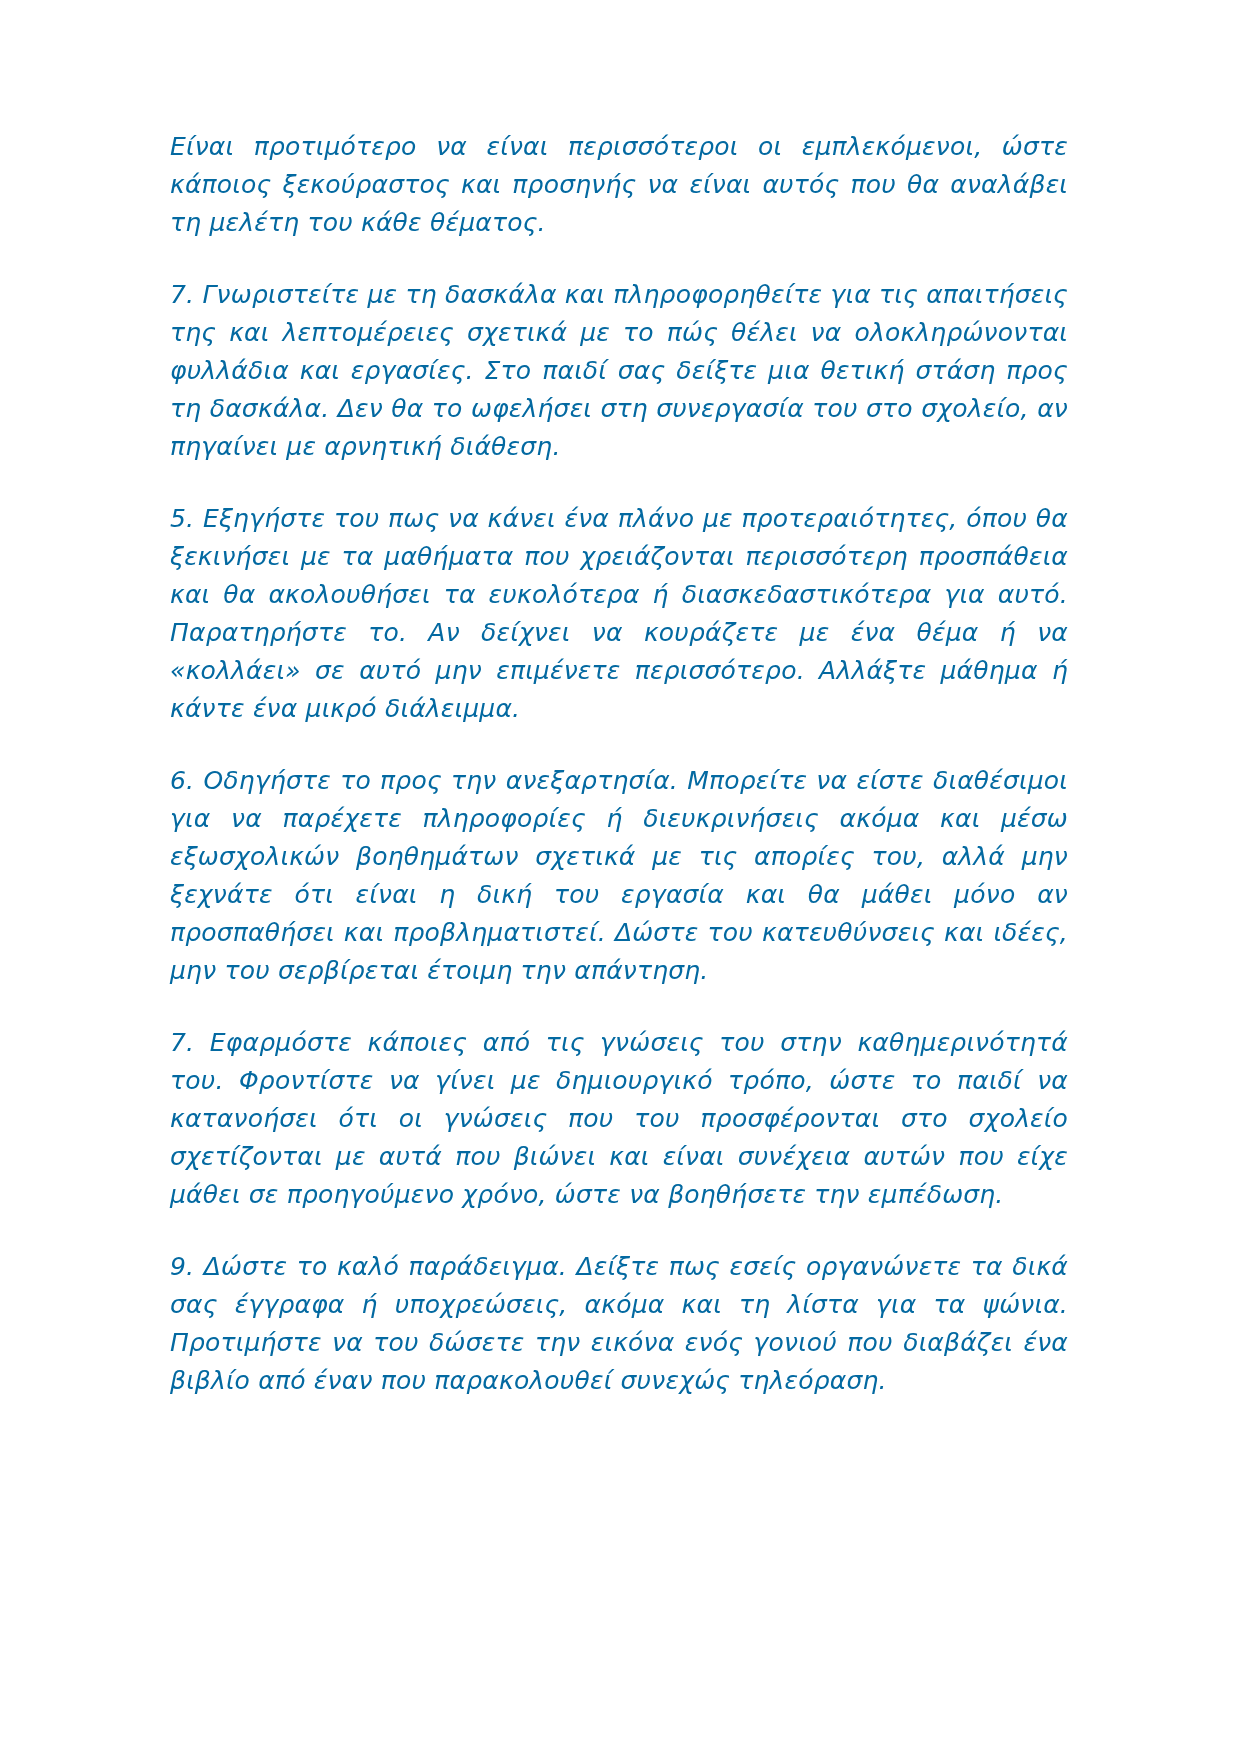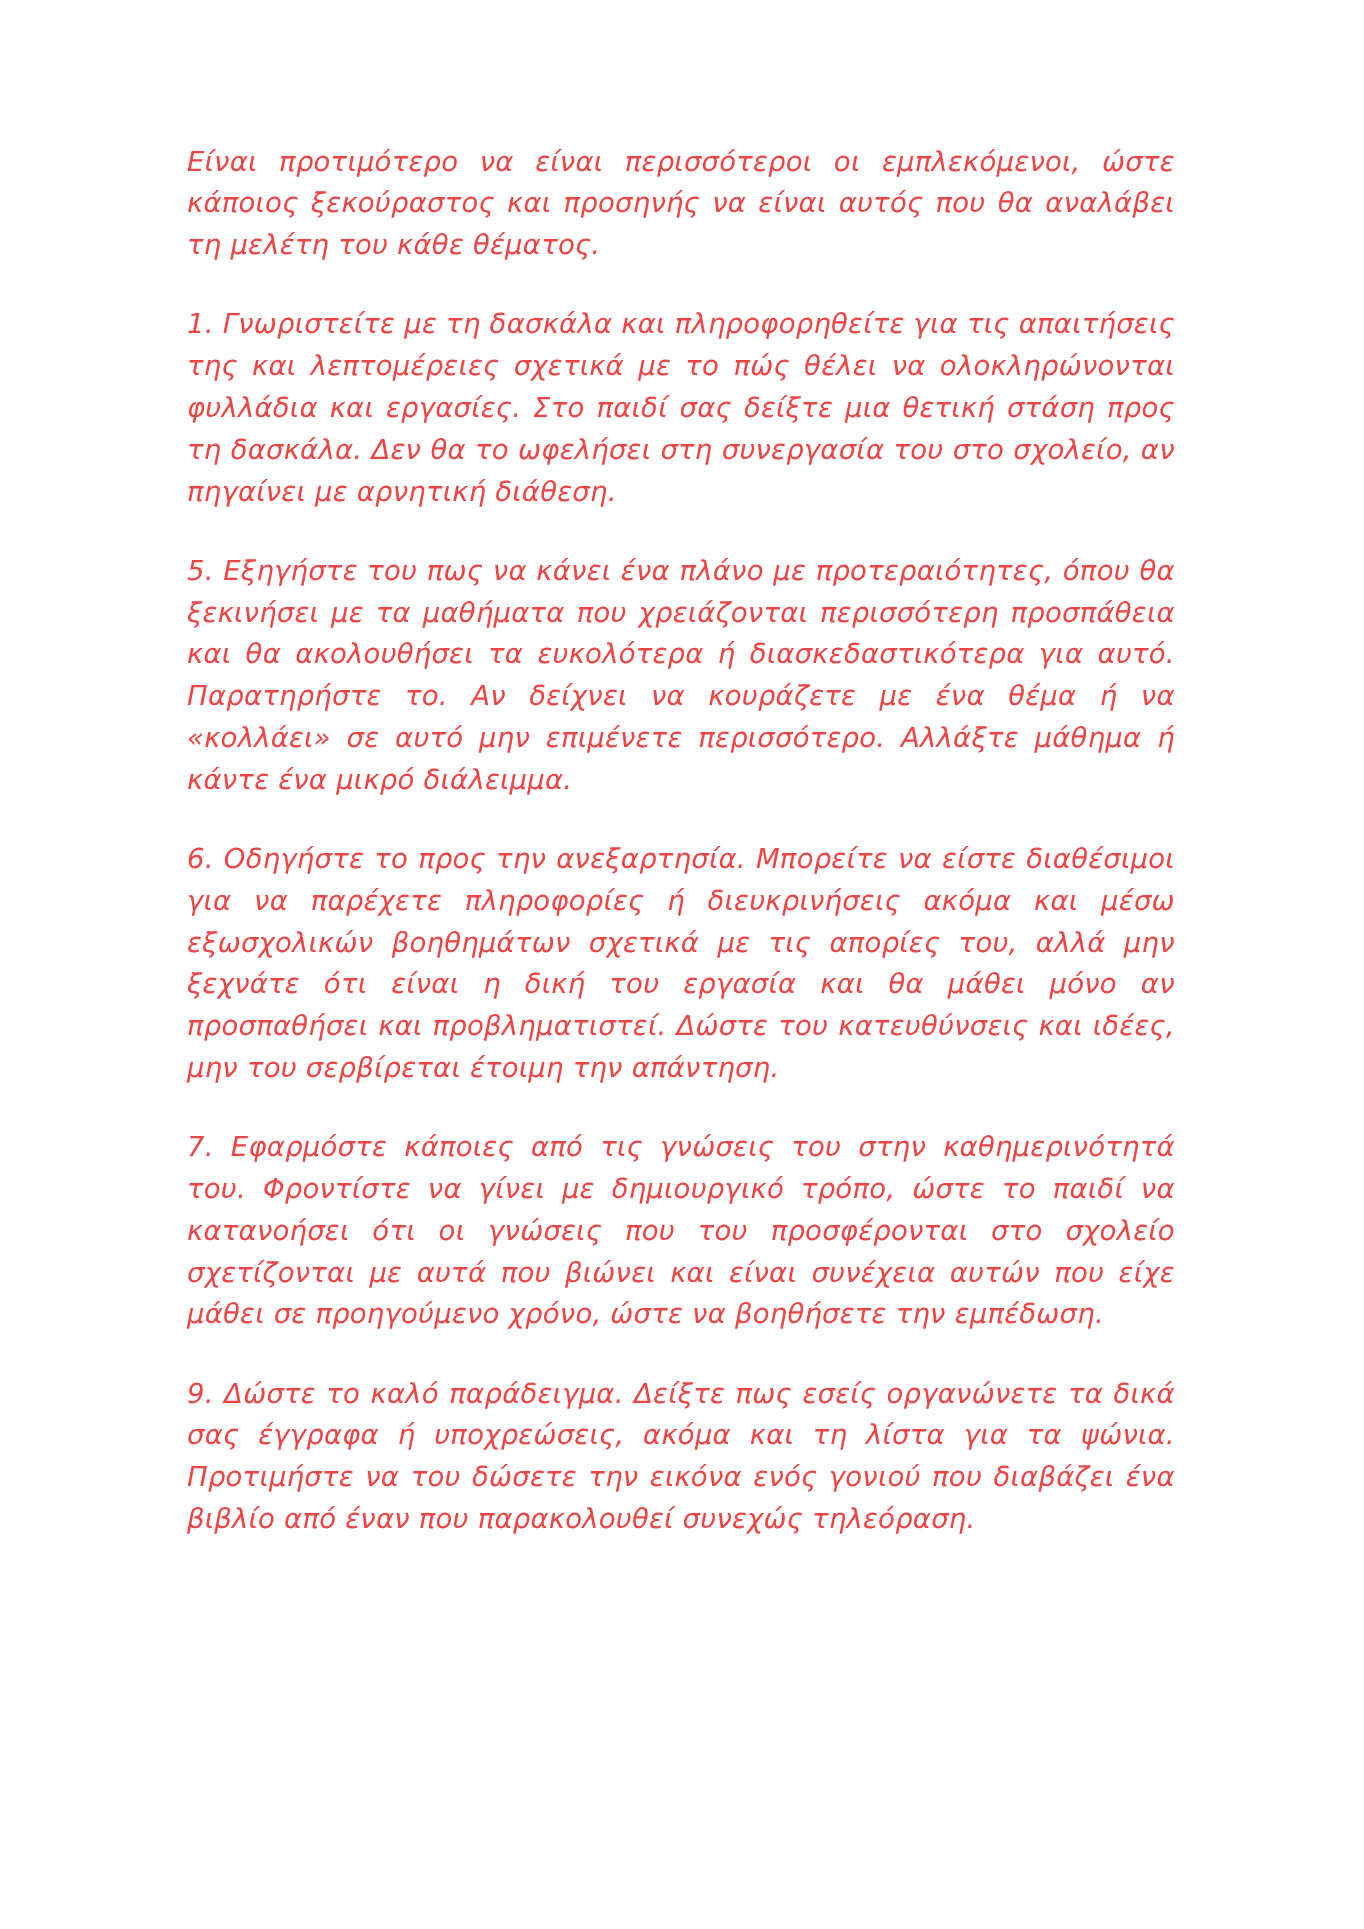--- a/index.html
+++ b/index.html
@@ -21,34 +21,34 @@
     left: 170px;
     width: 898px;
     box-sizing: border-box;
   }
   .para {
     font-family: "DejaVu Sans", sans-serif;
     font-style: italic;
     font-size: 25px;
     line-height: 38px;
     letter-spacing: 0.2px;
-    color: #ef4444;
+    color: #0369a1;
     text-align: justify;
     margin: 0 0 34px 0;
   }
   .para:last-child {
     margin-bottom: 0;
     font-style: italic;
   }
 </style>
 </head>
 <body>
 
 <div class="page">
   <div class="content" id="doc-content">
       <p class="para">Είναι προτιμότερο να είναι περισσότεροι οι εμπλεκόμενοι, ώστε κάποιος ξεκούραστος και προσηνής να είναι αυτός που θα αναλάβει τη μελέτη του κάθε θέματος.</p>
-      <p class="para">1. Γνωριστείτε με τη δασκάλα και πληροφορηθείτε για τις απαιτήσεις της και λεπτομέρειες σχετικά με το πώς θέλει να ολοκληρώνονται φυλλάδια και εργασίες. Στο παιδί σας δείξτε μια θετική στάση προς τη δασκάλα. Δεν θα το ωφελήσει στη συνεργασία του στο σχολείο, αν πηγαίνει με αρνητική διάθεση.</p>
+      <p class="para">7. Γνωριστείτε με τη δασκάλα και πληροφορηθείτε για τις απαιτήσεις της και λεπτομέρειες σχετικά με το πώς θέλει να ολοκληρώνονται φυλλάδια και εργασίες. Στο παιδί σας δείξτε μια θετική στάση προς τη δασκάλα. Δεν θα το ωφελήσει στη συνεργασία του στο σχολείο, αν πηγαίνει με αρνητική διάθεση.</p>
       <p class="para">5. Εξηγήστε του πως να κάνει ένα πλάνο με προτεραιότητες, όπου θα ξεκινήσει με τα μαθήματα που χρειάζονται περισσότερη προσπάθεια και θα ακολουθήσει τα ευκολότερα ή διασκεδαστικότερα για αυτό. Παρατηρήστε το. Αν δείχνει να κουράζετε με ένα θέμα ή να «κολλάει» σε αυτό μην επιμένετε περισσότερο. Αλλάξτε μάθημα ή κάντε ένα μικρό διάλειμμα.</p>
       <p class="para">6. Οδηγήστε το προς την ανεξαρτησία. Μπορείτε να είστε διαθέσιμοι για να παρέχετε πληροφορίες ή διευκρινήσεις ακόμα και μέσω εξωσχολικών βοηθημάτων σχετικά με τις απορίες του, αλλά μην ξεχνάτε ότι είναι η δική του εργασία και θα μάθει μόνο αν προσπαθήσει και προβληματιστεί. Δώστε του κατευθύνσεις και ιδέες, μην του σερβίρεται έτοιμη την απάντηση.</p>
       <p class="para">7. Εφαρμόστε κάποιες από τις γνώσεις του στην καθημερινότητά του. Φροντίστε να γίνει με δημιουργικό τρόπο, ώστε το παιδί να κατανοήσει ότι οι γνώσεις που του προσφέρονται στο σχολείο σχετίζονται με αυτά που βιώνει και είναι συνέχεια αυτών που είχε μάθει σε προηγούμενο χρόνο, ώστε να βοηθήσετε την εμπέδωση.</p>
       <p class="para">9. Δώστε το καλό παράδειγμα. Δείξτε πως εσείς οργανώνετε τα δικά σας έγγραφα ή υποχρεώσεις, ακόμα και τη λίστα για τα ψώνια. Προτιμήστε να του δώσετε την εικόνα ενός γονιού που διαβάζει ένα βιβλίο από έναν που παρακολουθεί συνεχώς τηλεόραση.</p>
     </div>
 </div>
 
 </body></html>

